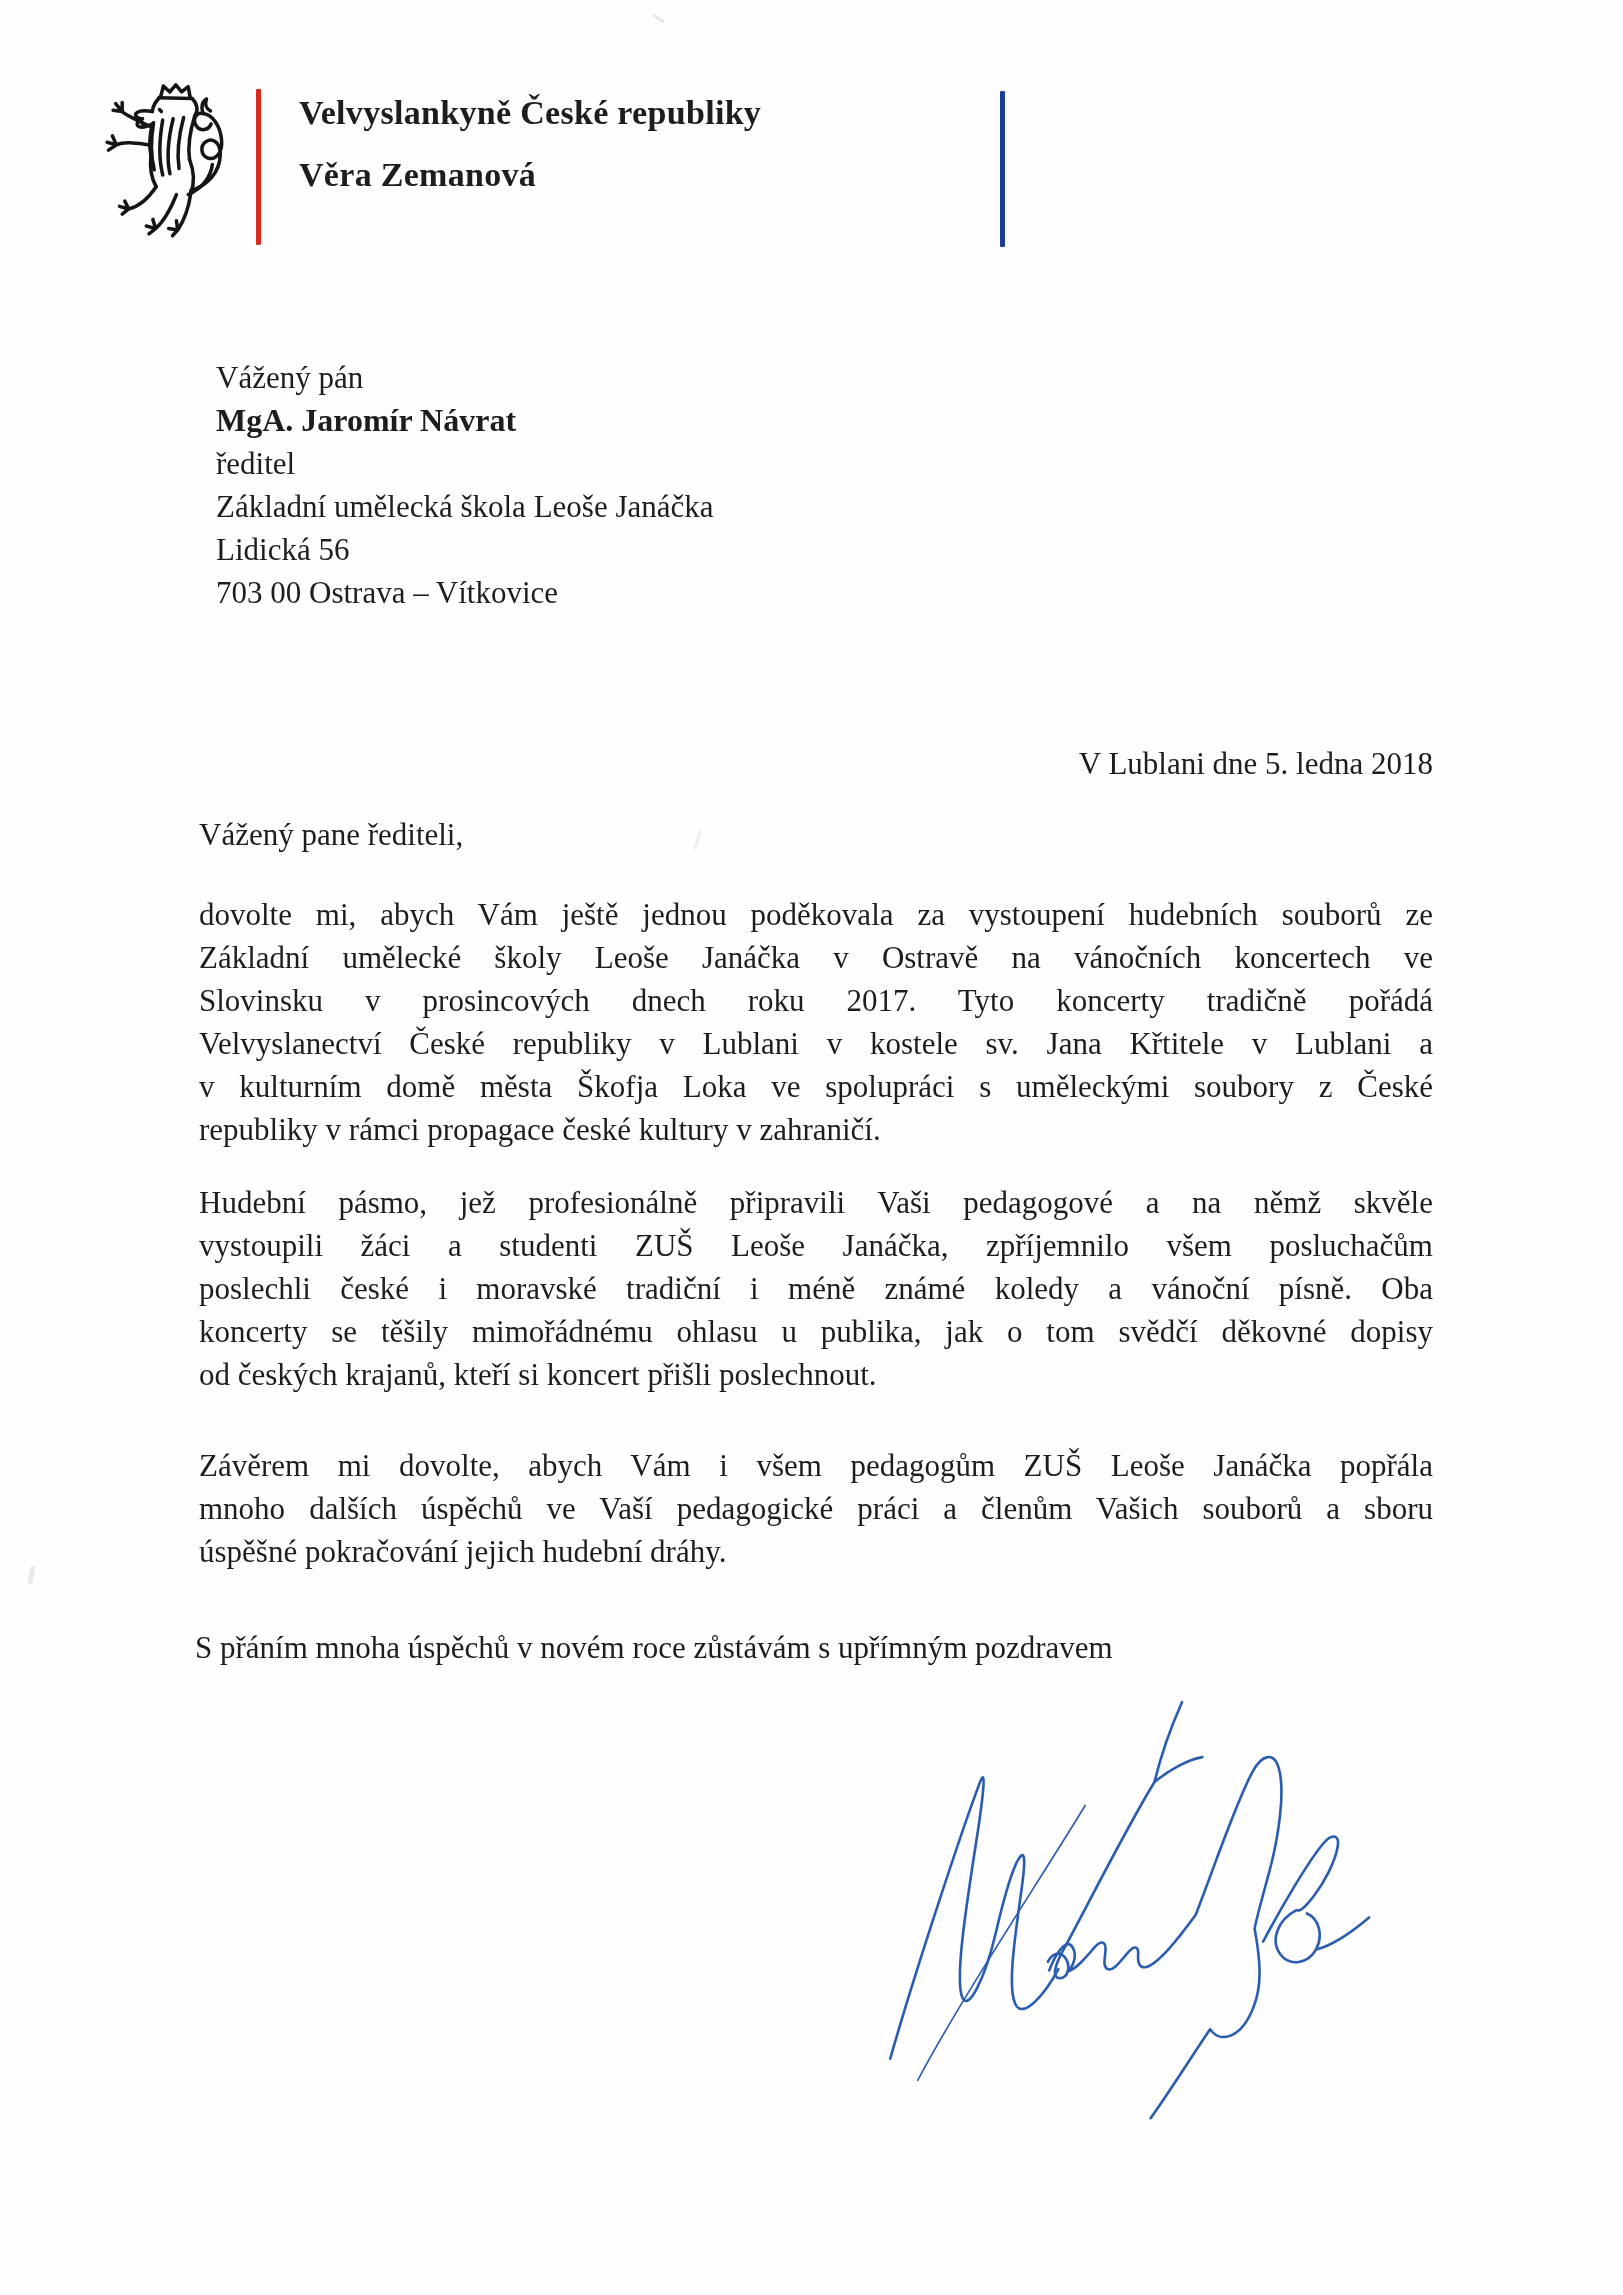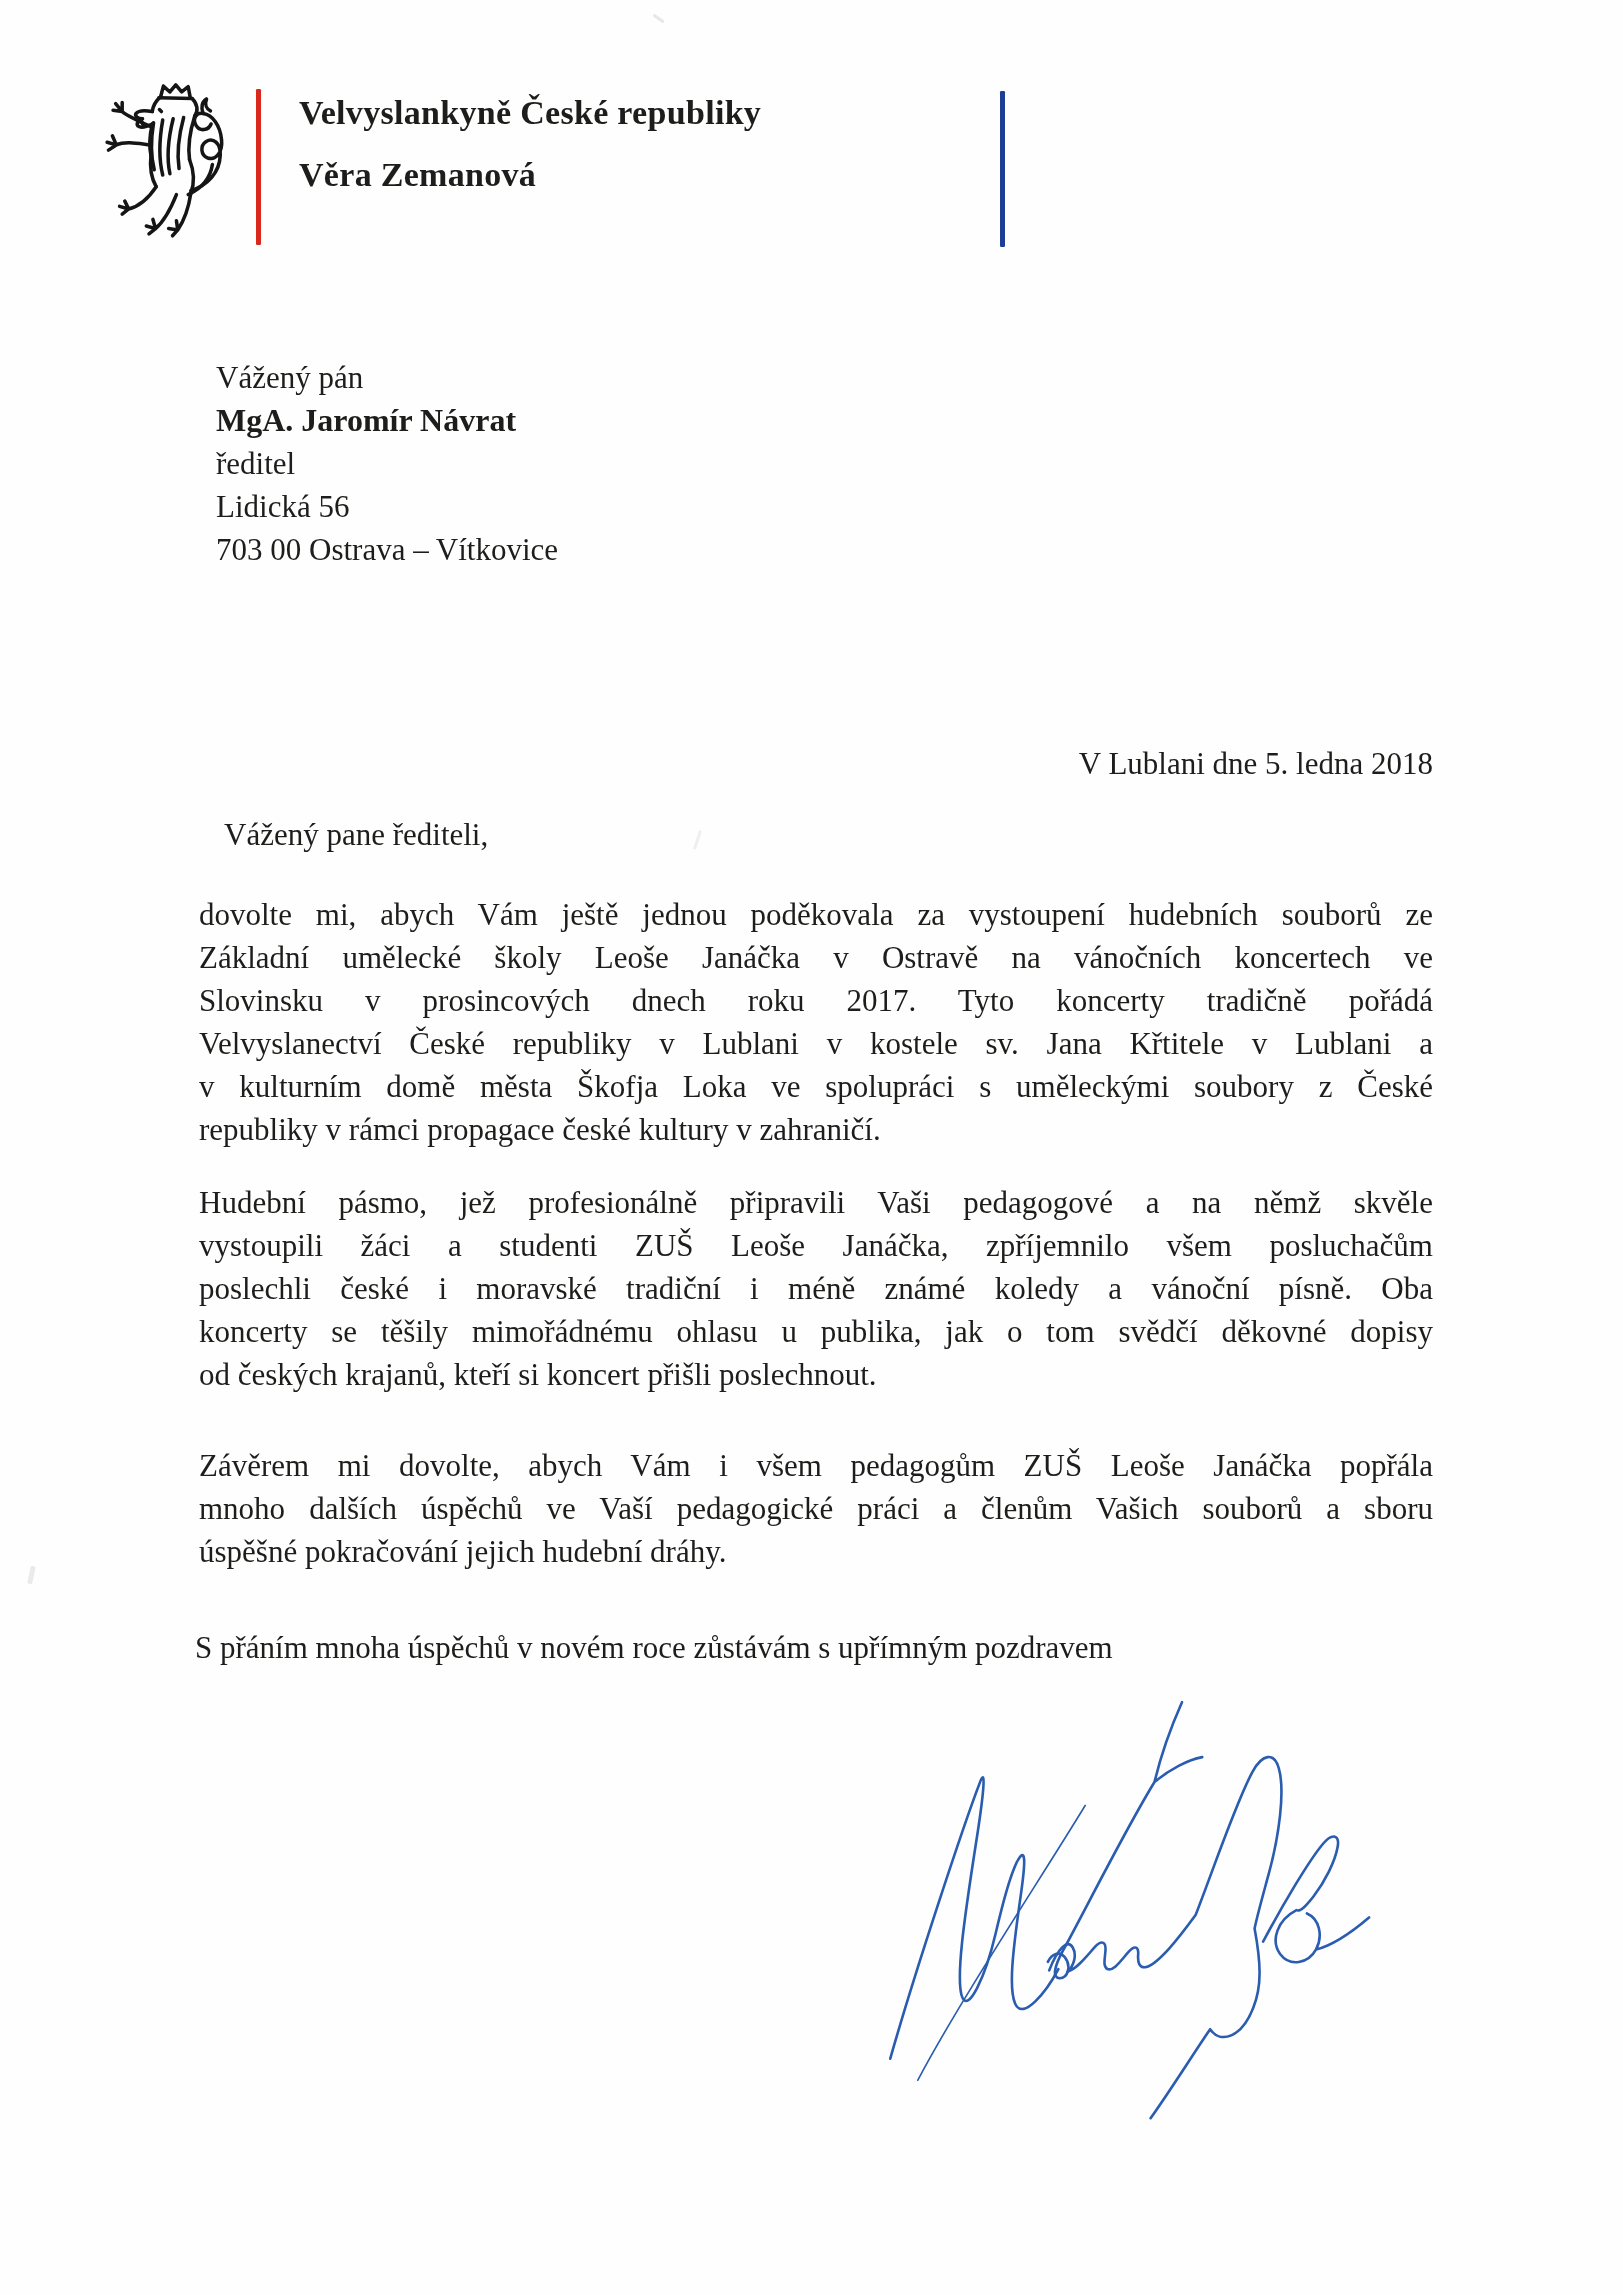--- a/index.html
+++ b/index.html
@@ -18,21 +18,21 @@
   .htitle.l2{top:156px;}
 
   
   .recipient{position:absolute;left:199px;top:356px;width:916px;font-size:31px;margin-left:17px;}
   .recipient .rline{height:43px;line-height:43px;white-space:nowrap;}
   .recipient .rline.bold{font-weight:700;font-size:32px;}
 
   
   .dateline{position:absolute;left:199px;top:744px;width:1234px;text-align:right;
             font-size:31px;line-height:39px;white-space:nowrap;}
-  .salutation{position:absolute;left:199px;top:815px;font-size:31px;line-height:39px;white-space:nowrap;margin-left:25px;}
+  .salutation{position:absolute;left:199px;top:815px;font-size:31px;line-height:39px;white-space:nowrap;}
   .closing{position:absolute;left:195px;top:1626px;font-size:31px;line-height:43px;white-space:nowrap;}
 
   
   .para{position:absolute;left:199px;width:1234px;font-size:31px;}
   .para.p1{top:893px;}
   .para.p2{top:1181px;}
   .para.p3{top:1412px;margin-top:32px;}
   .jline{height:43px;line-height:43px;text-align:justify;text-align-last:justify;
          overflow:hidden;word-spacing:0.7px;}
   .lline{height:43px;line-height:43px;text-align:left;}
@@ -94,20 +94,21 @@
   <div class="vbar red" style="background-color: rgb(218, 41, 28);"></div>
   <div class="vbar blue" style="background-color: rgb(28, 63, 148);"></div>
 
   <div class="htitle l1" ata="">Velvyslankyně České republiky</div>
   <div class="htitle l2">Věra Zemanová</div>
 
   <div class="recipient">
     <div class="rline">Vážený pán</div>
     <div class="rline bold">MgA. Jaromír Návrat</div>
     <div class="rline">ředitel</div>
+    <div class="rline">Základní umělecká škola Leoše Janáčka</div>
     <div class="rline">Lidická 56</div>
     <div class="rline">703 00 Ostrava – Vítkovice</div>
   </div>
 
   <div class="dateline">V Lublani dne 5. ledna 2018</div>
   <div class="salutation">Vážený pane řediteli,</div>
 
   <div class="para p1">
     <div class="jline">dovolte mi, abych Vám ještě jednou poděkovala za vystoupení hudebních souborů ze</div>
     <div class="jline">Základní umělecké školy Leoše Janáčka v Ostravě na vánočních koncertech ve</div>

